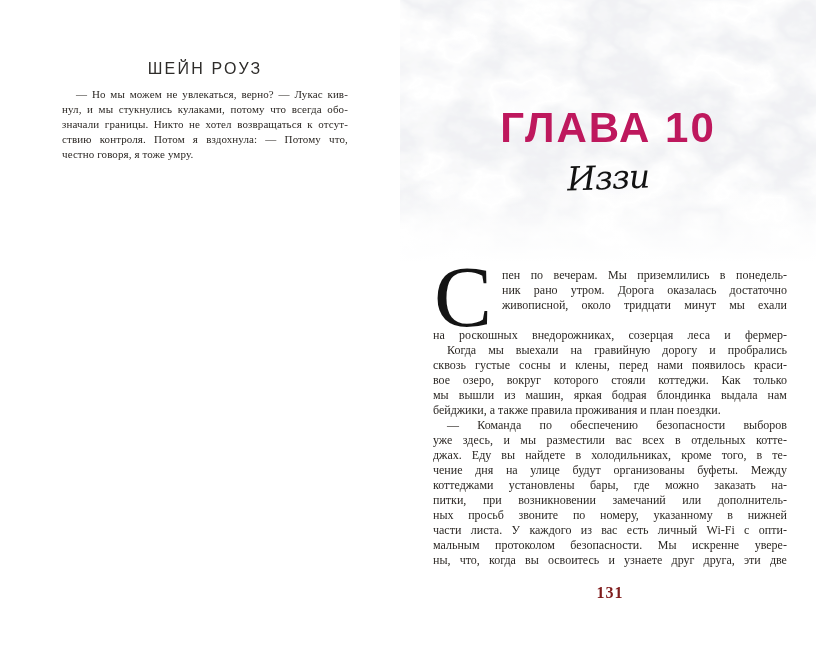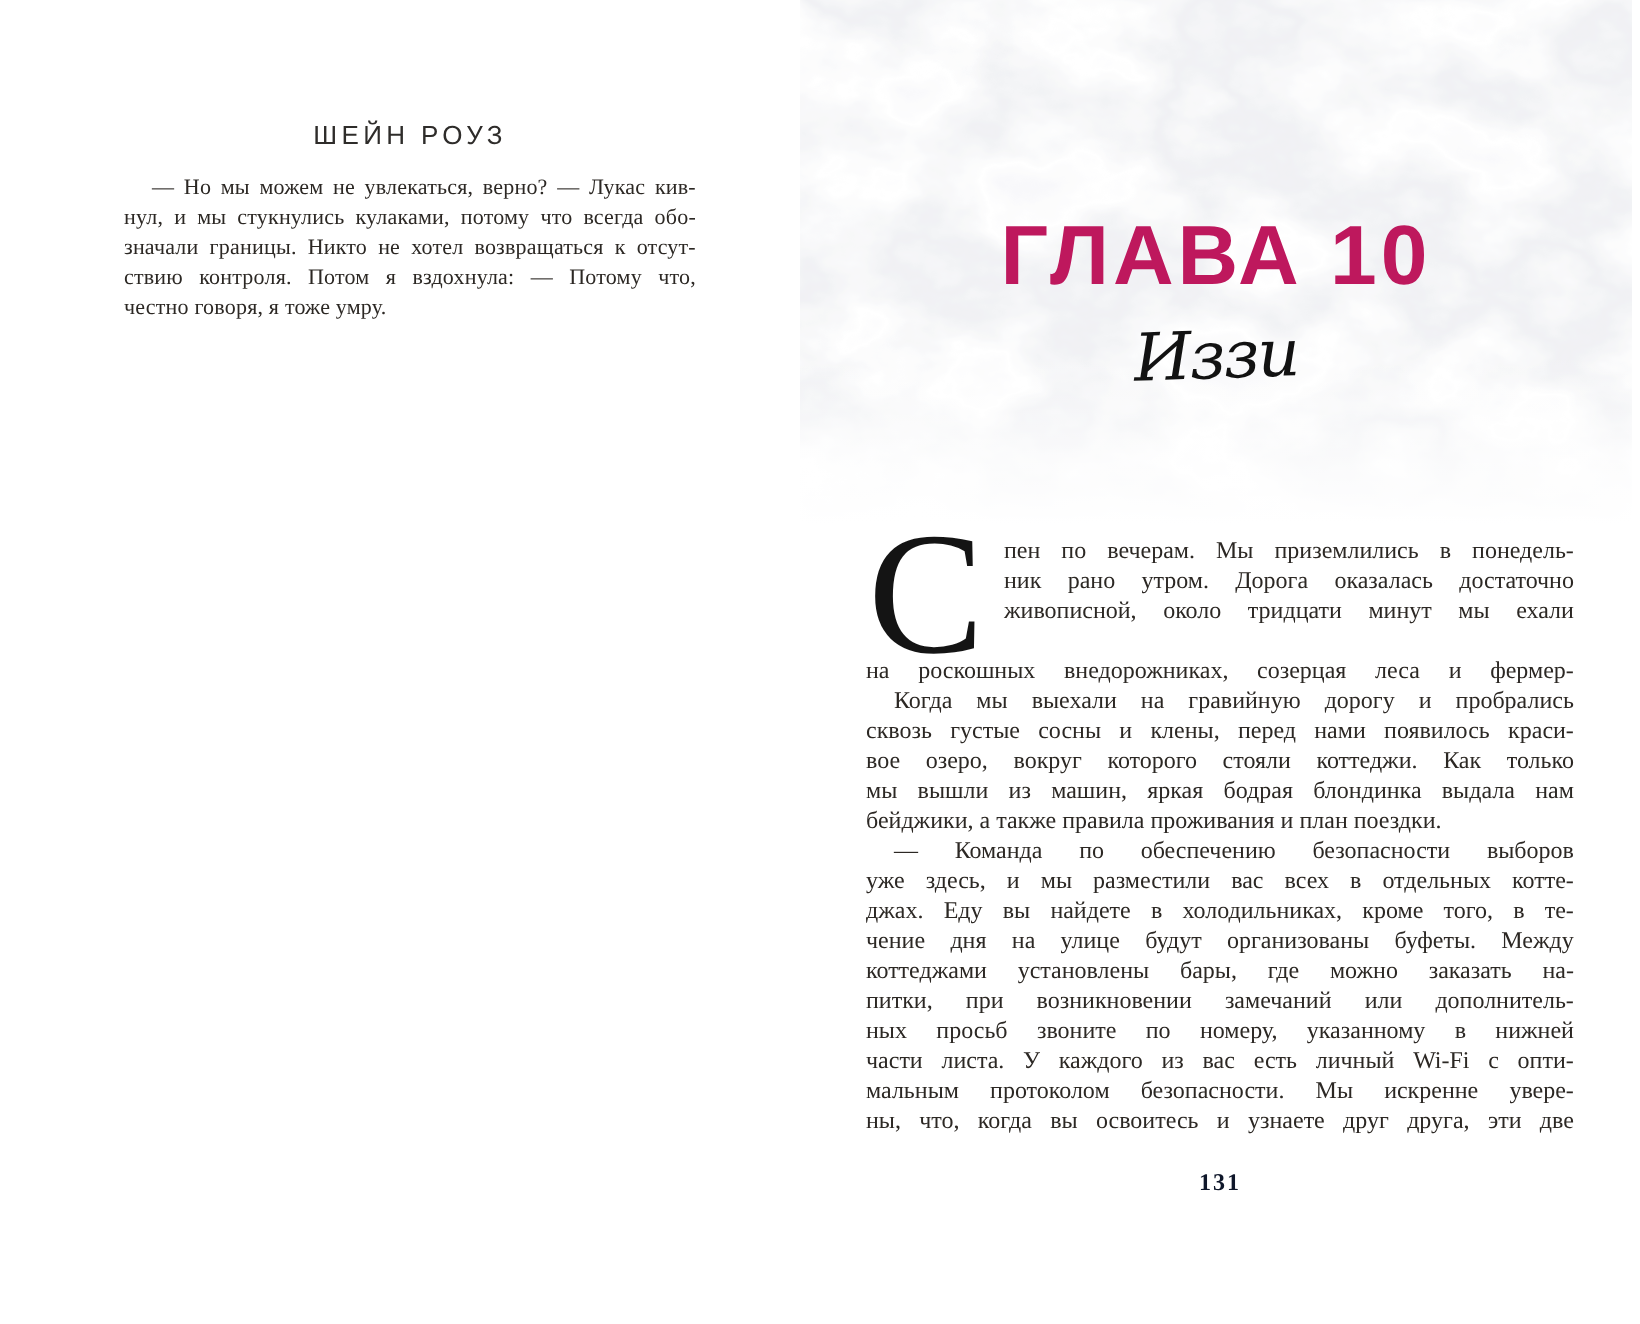--- a/index.html
+++ b/index.html
@@ -10,21 +10,21 @@
   }
   .page { position:absolute; top:0; height:662px; }
   .left-page  { left:0;   width:400px; }
   .right-page { left:400px; width:420px; }
 
   
   .lp-header {
     position:absolute; left:62px; top:60px; width:286px;
     text-align:center;
     font-family:"Liberation Sans", sans-serif;
-    font-size:13px; letter-spacing:2.2px; color:#2e2c2a;
+    font-size:16px; letter-spacing:2.2px; color:#2e2c2a;
   }
   .lp-para {
     position:absolute; left:62px; top:87px; width:286px;
     font-size:11px; color:#2c2824; letter-spacing:0.1px;
   }
 
   
   .bline { height:15px; line-height:15px; white-space:nowrap; overflow:visible; }
   .bline.just { display:flex; justify-content:space-between; }
   .bline.indent { padding-left:14px; }
@@ -66,21 +66,21 @@
   .cap-cell { position:relative; flex:0 0 69px; width:69px; }
   .cap-letter {
     position:absolute; left:1px; top:-15px;
     font-family:"Liberation Serif", serif;
     font-size:87px; line-height:1; color:#141414;
   }
   .cap-lines { flex:1 1 auto; min-width:0; }
 
   .page-number {
     position:absolute; left:33px; top:584px; width:354px;
-    text-align:center; font-size:12px; font-weight:bold; color:#0f172a;
+    text-align:center; font-size:16px; font-weight:bold; color:#7f1d1d;
     letter-spacing:1px;
   }
 </style>
 </head>
 <body>
 
 <div class="page left-page">
   <div class="lp-header">ШЕЙН РОУЗ</div>
   <div class="lp-para">
       <div class="bline indent just">

